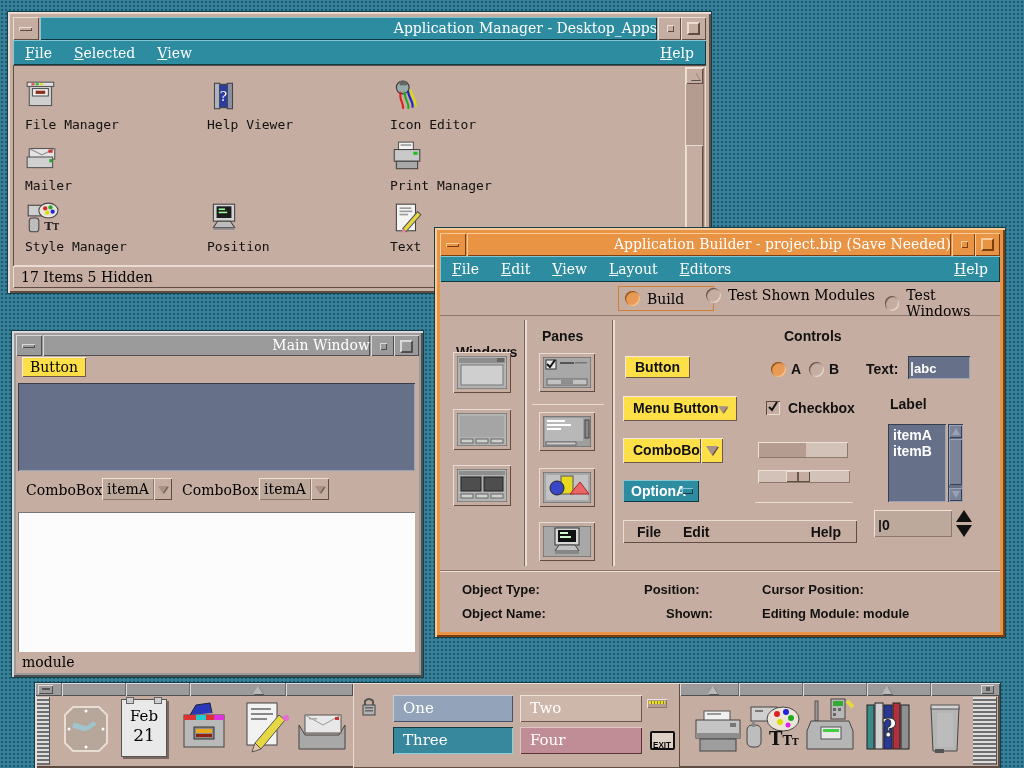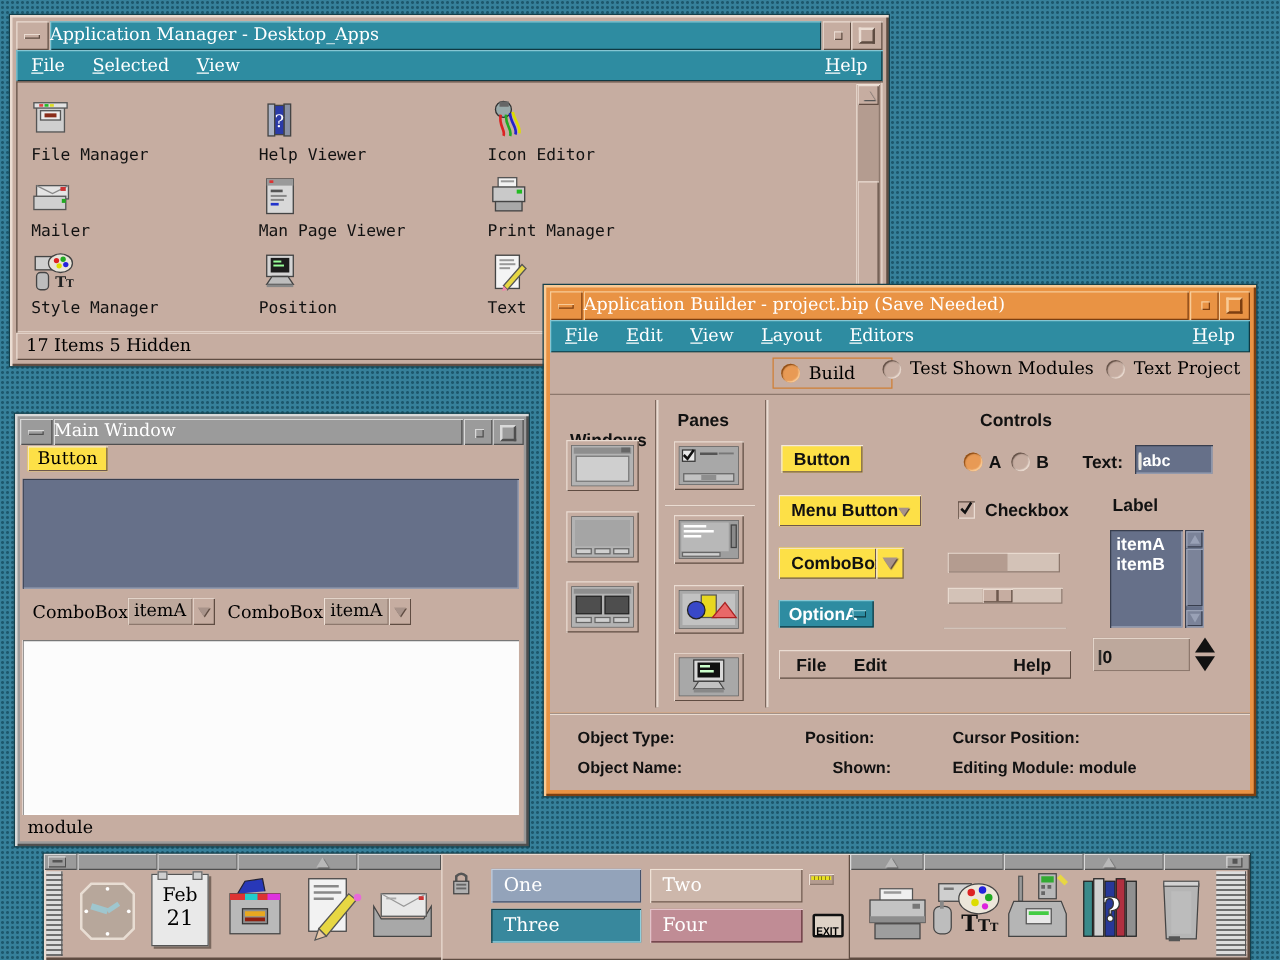--- a/index.html
+++ b/index.html
@@ -26,21 +26,21 @@
   .s  { box-shadow: inset 1px 1px 0 var(--dk), inset -1px -1px 0 var(--lt); }
   .win { position:absolute; outline:1px solid #14404c; }
   .serif { font-family:"DejaVu Serif",serif; font-size:14px; color:#000; }
   .mono  { font-family:"DejaVu Sans Mono",monospace; font-size:13px; color:#111; }
   .bold  { font-family:"Liberation Sans",sans-serif; font-weight:bold; font-size:13px; color:#111; }
   .wt { color:#fff; }
   .mn { display:inline-block; }
   .mn::first-letter { text-decoration:underline; }
   .tb { position:absolute; left:5px; top:5px; right:5px; height:23px; display:flex; }
   .tbbtn { width:26px; height:23px; position:relative; flex:none; }
-  .tbtitle { flex:1; text-align:left; line-height:23px; font-size:14px; color:#fff; margin:0 1px; }
+  .tbtitle { flex:1; text-align:right; line-height:23px; font-size:14px; color:#fff; margin:0 1px; }
   .dash { position:absolute; left:6px; top:10px; width:13px; height:4px; }
   .dot  { position:absolute; left:9px; top:8px; width:7px; height:7px; }
   .sq   { position:absolute; left:6px; top:5px; width:13px; height:13px; border:2px solid; }
   .menubar { position:absolute; display:flex; gap:22px; align-items:center; padding:0 12px; font-size:14px; color:#fff; }
   .vgroove { position:absolute; width:3px; background:#7c675c; border-right:2px solid #eadcd2; }
   .hgroove { position:absolute; height:1px; background:#7c675c; border-bottom:1px solid #eadcd2; }
   .tri-dn { width:0; height:0; border-left:6px solid transparent; border-right:6px solid transparent; border-top:9px solid #a8938a; filter:drop-shadow(1px 1px 0 #5f4c42); }
   .tri-up-sm { width:0; height:0; border-left:5px solid transparent; border-right:5px solid transparent; border-bottom:8px solid #b9b9b9; filter:drop-shadow(1px 1px 0 #555); }
   .radio { width:15px; height:15px; border-radius:50%; background:#c6ada1; box-shadow: inset 1px 1px 1px #5f4c42, inset -1px -1px 1px #eadcd2; position:relative; }
   .radio.sel { background:#e89a55; box-shadow: inset 1px 1px 1px #8a4a14, inset -1px -1px 1px #f8cb97; }
@@ -111,32 +111,20 @@
     <div class="abs" style="left:12px; top:75px;">
       <svg width="34" height="34" viewBox="0 0 32 32">
           <rect x="4" y="8" width="24" height="10" fill="#e4e4e4" stroke="#555"></rect>
           <path d="M4 8 L16 14 L28 8" fill="none" stroke="#888"></path>
           <rect x="2" y="16" width="24" height="10" fill="#d0d0d0" stroke="#555"></rect>
           <rect x="22" y="9" width="4" height="3" fill="#c33"></rect>
           <rect x="23" y="18" width="3" height="3" fill="#2a2"></rect>
         </svg>
       <div class="mono lbl">Mailer</div>
     </div>
-    <div class="abs" style="left:194px; top:75px;">
-      <svg width="34" height="34" viewBox="0 0 32 32">
-          <rect x="6" y="3" width="20" height="26" fill="#d8d8d8" stroke="#444"></rect>
-          <rect x="6" y="3" width="20" height="5" fill="#9a9a9a"></rect>
-          <rect x="8" y="4" width="3" height="2" fill="#d33"></rect>
-          <rect x="9" y="11" width="9" height="2" fill="#555"></rect>
-          <rect x="9" y="15" width="12" height="1.5" fill="#888"></rect>
-          <rect x="9" y="18" width="10" height="1.5" fill="#888"></rect>
-          <rect x="9" y="21" width="6" height="2" fill="#23c"></rect>
-        </svg>
-      <div class="mono lbl">Man Page Viewer</div>
-    </div>
     <div class="abs" style="left:377px; top:75px;">
       <svg width="34" height="34" viewBox="0 0 32 32">
           <rect x="8" y="2" width="14" height="8" fill="#f2f2f2" stroke="#555"></rect>
           <rect x="4" y="9" width="24" height="11" fill="#c9c9c9" stroke="#444"></rect>
           <rect x="6" y="20" width="20" height="7" fill="#a8a8a8" stroke="#444"></rect>
           <rect x="22" y="11" width="4" height="3" fill="#2b2"></rect>
           <rect x="10" y="4" width="10" height="1.5" fill="#999"></rect>
         </svg>
       <div class="mono lbl">Print Manager</div>
     </div>
@@ -249,21 +237,21 @@
     <div class="abs" style="left:178px; top:4px; width:96px; height:25px; border:1px solid #cf7f35; display:flex; align-items:center; gap:7px; padding-left:6px;">
       <span class="radio sel"></span>
       <span class="serif">Build</span>
     </div>
     <div class="abs" style="left:266px; top:5px; display:flex; align-items:center; gap:7px;">
       <span class="radio"></span>
       <span class="serif">Test Shown Modules</span>
     </div>
     <div class="abs" style="left:445px; top:5px; display:flex; align-items:center; gap:7px;">
       <span class="radio"></span>
-      <span class="serif">Text Project</span>
+      <span class="serif">Test Windows</span>
     </div>
   </div>
 
   <div class="abs tan" style="left:5px; top:88px; width:560px; height:254px;">
     <div class="vgroove" style="left:84px; top:4px; bottom:4px;"></div>
     <div class="vgroove" style="left:172px; top:4px; bottom:4px;"></div>
     <span class="bold abs" style="left:16px; top:12px; font-size:14px;margin-top:16px;">Windows</span>
     <span class="bold abs" style="left:102px; top:12px; font-size:14px;">Panes</span>
 
     <div class="abs tan r" style="left:13px; top:36px; width:58px; height:41px; padding:4px;">

